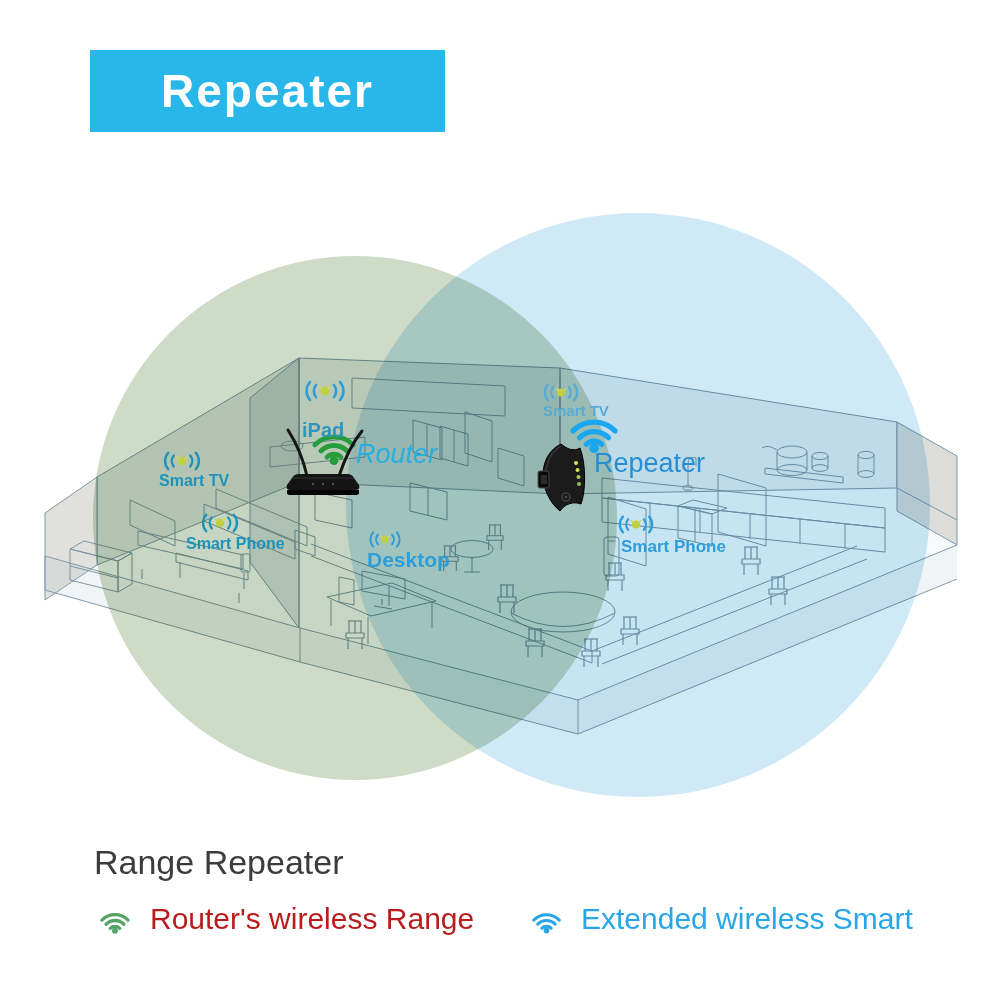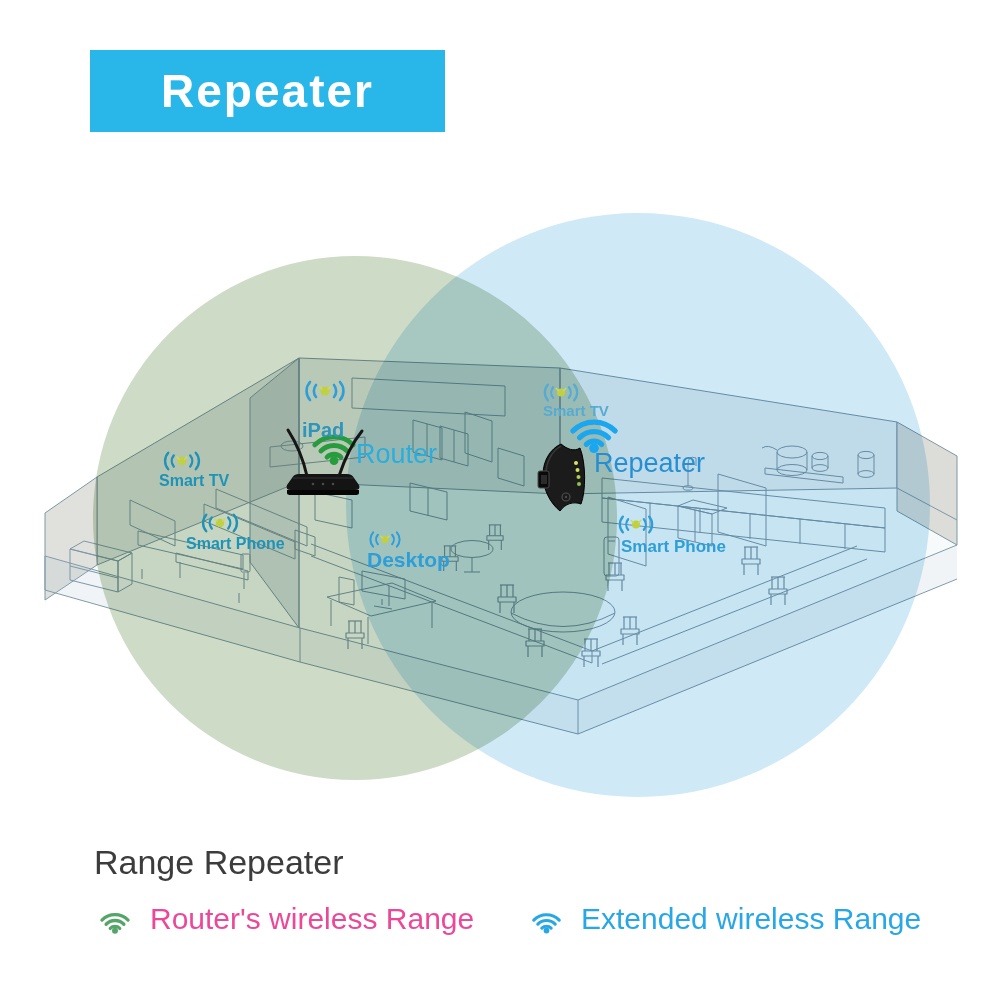--- a/index.html
+++ b/index.html
@@ -20,32 +20,32 @@
   svg{display:block;}
   #house-svg,#overlay-svg{left:0;top:0;pointer-events:none;}
 
   
   .dlabel{position:absolute;font-weight:bold;white-space:nowrap;}
   .teal{color:#1e93b8;}
   .blue{color:#2d9ed8;}
   #label-smart-tv-left{left:159px;top:472px;font-size:16px;}
   #label-smart-phone-left{left:186px;top:535px;font-size:16px;}
   #label-ipad{left:302px;top:389px;font-size:20px;color:#2f95ba;margin-top:30px;}
-  #label-router{left:356px;top:439px;font-size:27px;font-weight:normal;color:#29aede;}
+  #label-router{left:356px;top:439px;font-size:27px;font-weight:normal;color:#29aede;font-style:italic;}
   #label-smart-tv-right{left:543px;top:402px;font-size:15px;color:#55abd2;}
   #label-repeater{left:594px;top:448px;font-size:27px;font-weight:normal;color:#268fd3;}
   #label-smart-phone-right{left:621px;top:537px;font-size:17px;}
   #label-desktop{left:367px;top:548px;font-size:21px;}
 
   
   #legend-heading{left:94px;top:843px;font-size:34px;color:#3c3c3c;}
   .legend-item{position:absolute;display:flex;align-items:center;gap:16px;}
   #legend-item-router{left:96px;top:902px;}
   #legend-item-extended{left:528px;top:902px;}
-  #legend-item-router .legend-label{color:#ec4899;}
+  #legend-item-router .legend-label{color:#b91c1c;}
   #legend-item-extended .legend-label{color:#27a7e7;}
   .legend-label{font-size:30px;}
 </style>
 </head>
 <body>
 
 <div id="stage">
 
   <svg width="0" height="0" style="position:absolute">
     <defs>
@@ -245,16 +245,16 @@
     <svg width="38" height="31" viewBox="0 0 64 50" style="color:#55a569">
       <use href="#wifi-fan"></use>
     </svg>
     <span class="legend-label">Router's wireless Range</span>
   </div>
 
   <div id="legend-item-extended" class="legend-item">
     <svg width="37" height="31" viewBox="0 0 64 50" style="color:#27a7e7">
       <use href="#wifi-fan"></use>
     </svg>
-    <span class="legend-label">Extended wireless Range</span>
+    <span class="legend-label">Extended wireless Smart</span>
   </div>
 
 </div>
 
 </body></html>

